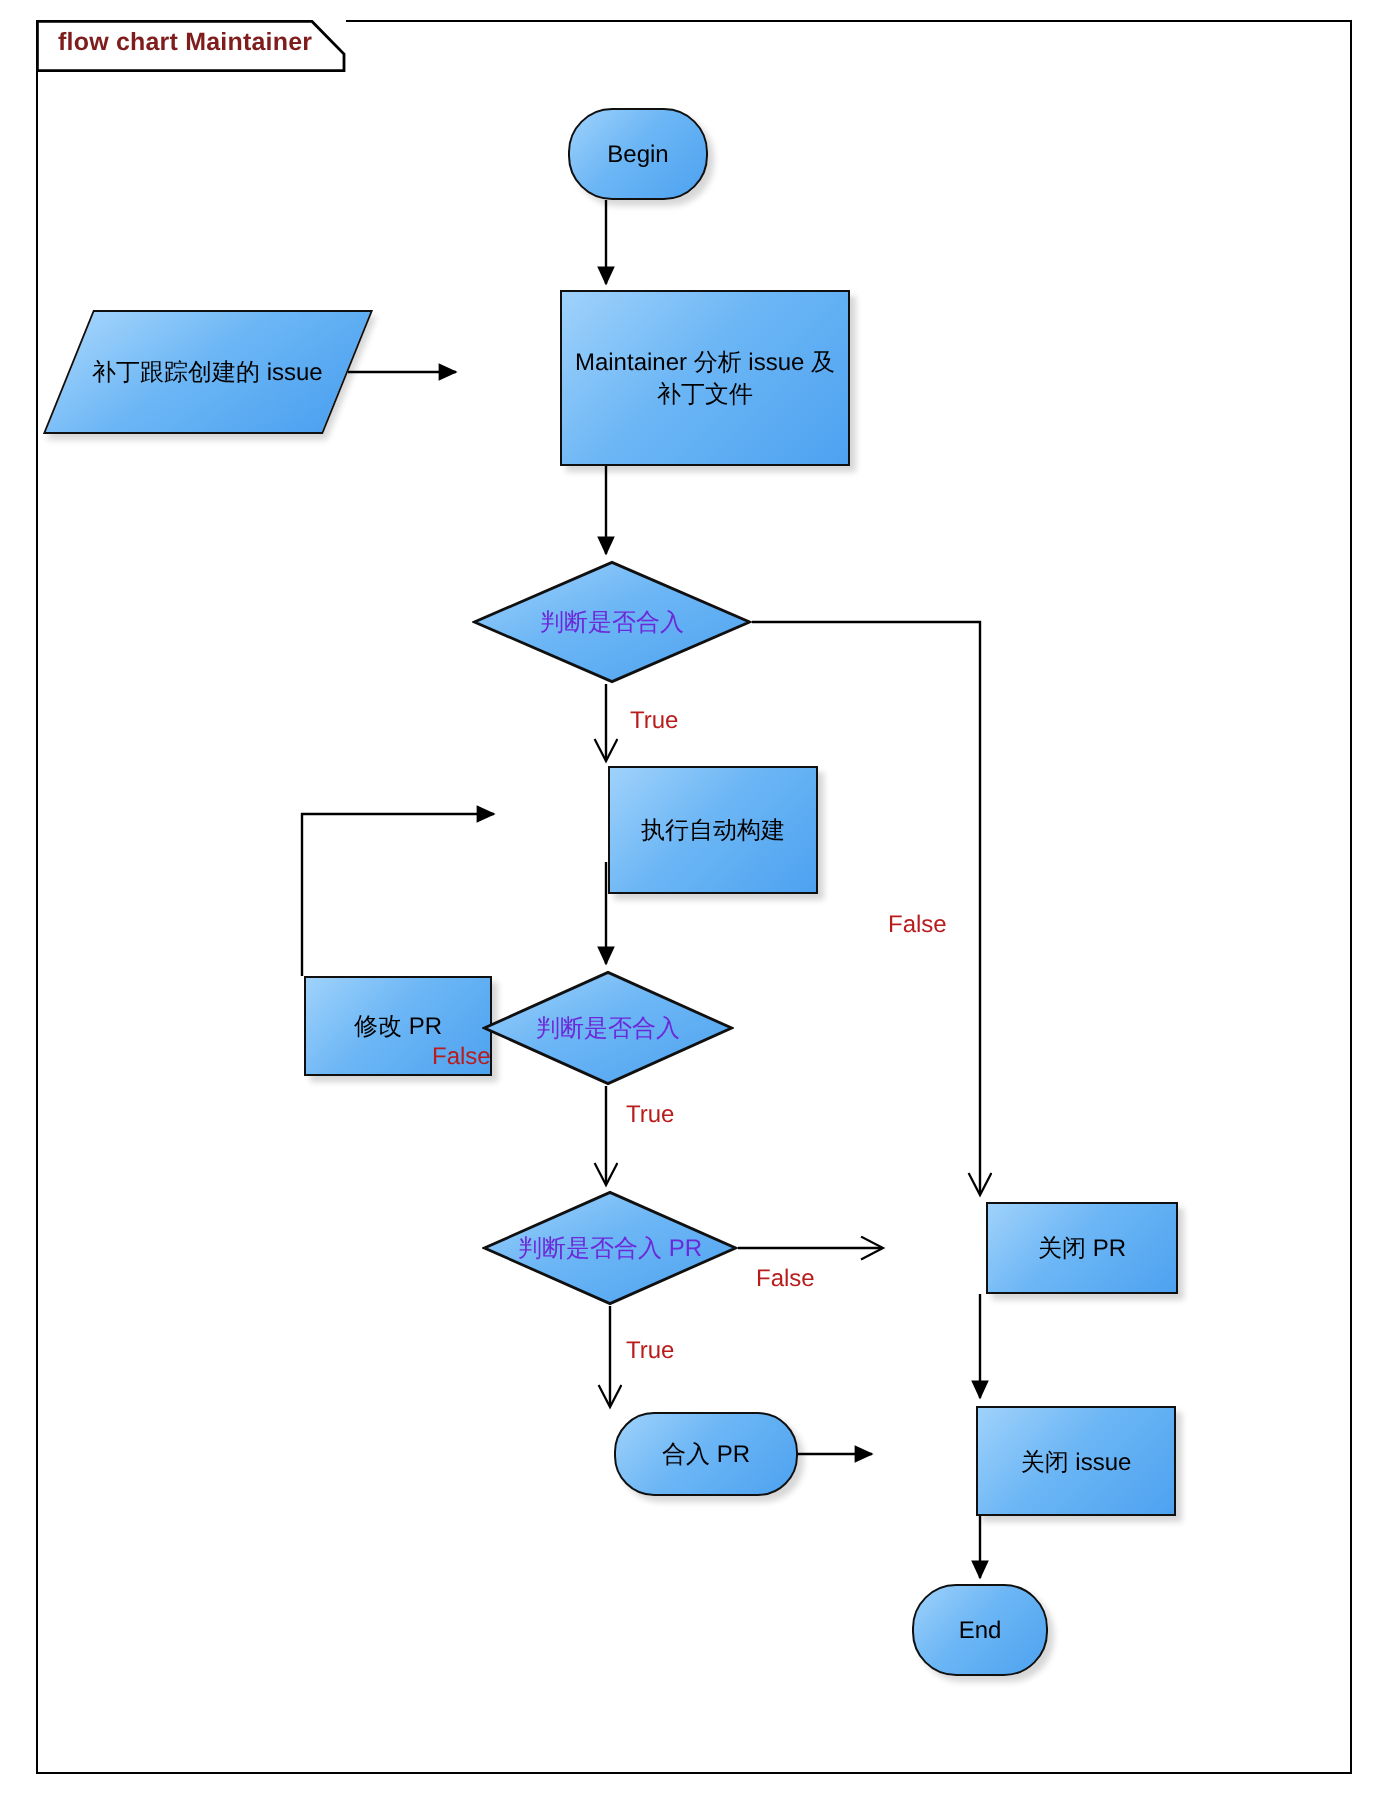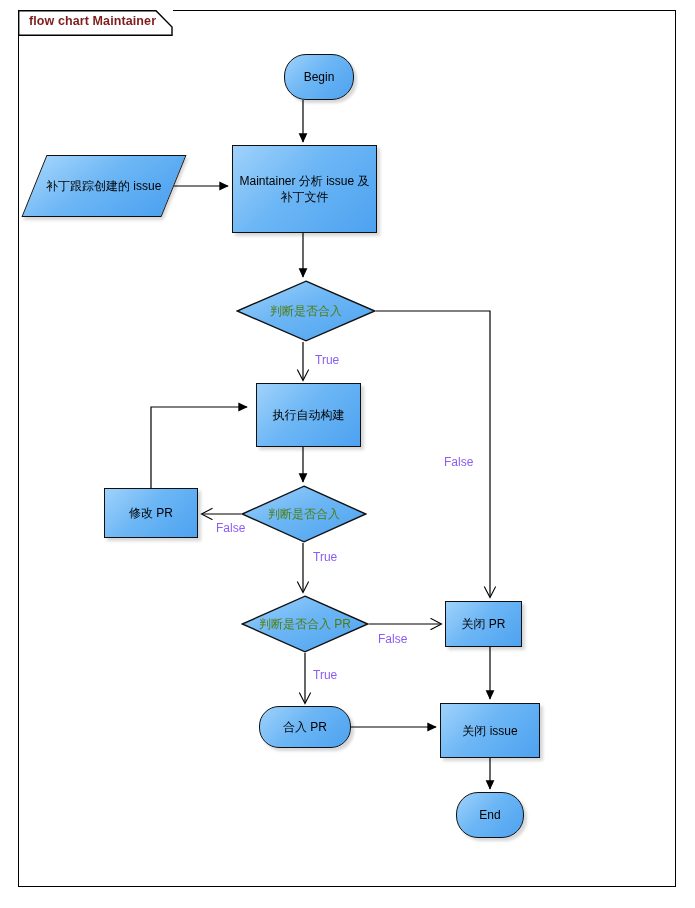--- a/index.html
+++ b/index.html
@@ -66,20 +66,21 @@
     font-size: 12px;
     line-height: 16px;
     box-sizing: border-box;
   }
   .shape .lbl { position: relative; z-index: 4; padding: 0 4px; }
 
   .proc {
     background: linear-gradient(135deg, #9fd2fb 0%, #6cb6f5 45%, #4da2f0 100%);
     border: 1.4px solid #101010;
     box-shadow: 3px 3px 3px rgba(0,0,0,0.16);
+    margin-left: 48px;
   }
   .term {
     background: linear-gradient(135deg, #9fd2fb 0%, #6cb6f5 45%, #4da2f0 100%);
     border: 1.4px solid #101010;
     border-radius: 22px;
     box-shadow: 3px 3px 3px rgba(0,0,0,0.16);
   }
   .io {
     background: linear-gradient(135deg, #9fd2fb 0%, #6cb6f5 45%, #4da2f0 100%);
     border: 1.4px solid #101010;
@@ -88,30 +89,30 @@
   }
   .io .lbl { transform: skewX(22deg); }
 
   .dia-wrap { position: absolute; z-index: 2; }
   .dia-wrap svg { position: absolute; left: 0; top: 0; }
   .dia-wrap .lbl {
     position: absolute;
     left: 0; top: 0;
     width: 100%; height: 100%;
     display: flex; align-items: center; justify-content: center;
-    font-size: 12px; color: #4d7c0f; z-index: 4; white-space: nowrap;
+    font-size: 12px; color: #6d28d9; z-index: 4; white-space: nowrap;
   }
 
   
   #edges { position: absolute; left:0; top:0; width:695px; height:908px; z-index: 1; }
 
   .edge-label {
     position: absolute;
     font-size: 12px;
-    color: #8b5cf6;
+    color: #b91c1c;
     z-index: 3;
     white-space: nowrap;
   }
 </style>
 </head>
 <body>
 
 <div id="canvas">
 
   <div class="frame-border"></div>
@@ -217,21 +218,21 @@
           <stop offset="0%" stop-color="#9fd2fb"></stop>
             <stop offset="45%" stop-color="#6cb6f5"></stop>
             <stop offset="100%" stop-color="#4da2f0"></stop>
         </linearGradient>
       </defs>
       <path d="M64,1.2 L126.8,29 L64,56.8 L1.2,29 Z" fill="url(#dgrad3)" stroke="#101010" stroke-width="1.4"></path>
     </svg>
     <span class="lbl">判断是否合入 PR</span>
   </div>
 
-  <div class="shape proc" style="left:445px; top:601px; width:77px; height:46px;">
+  <div class="shape proc" style="left:445px; top:601px; width:96px; height:46px;">
     <span class="lbl">关闭 PR</span>
   </div>
 
   <div class="shape proc" style="left:259px; top:706px; width:92px; height:42px;border-radius:20px;">
     <span class="lbl">合入 PR</span>
   </div>
 
   <div class="shape proc" style="left:440px; top:703px; width:100px; height:55px;text-align:center;">
     <span class="lbl">关闭 issue</span>
   </div>

